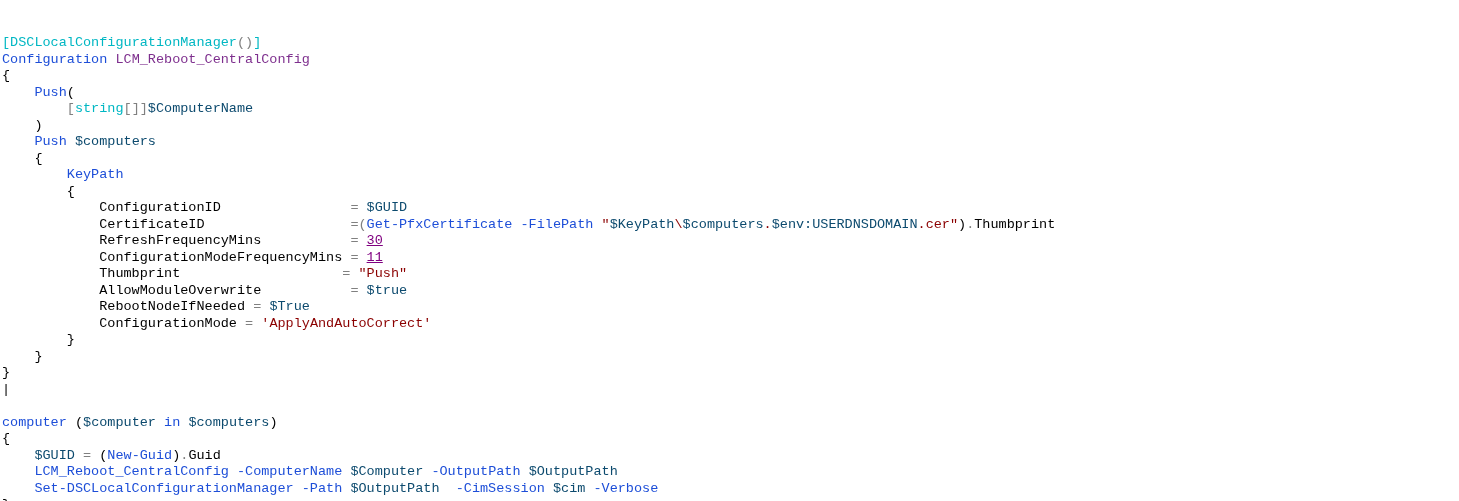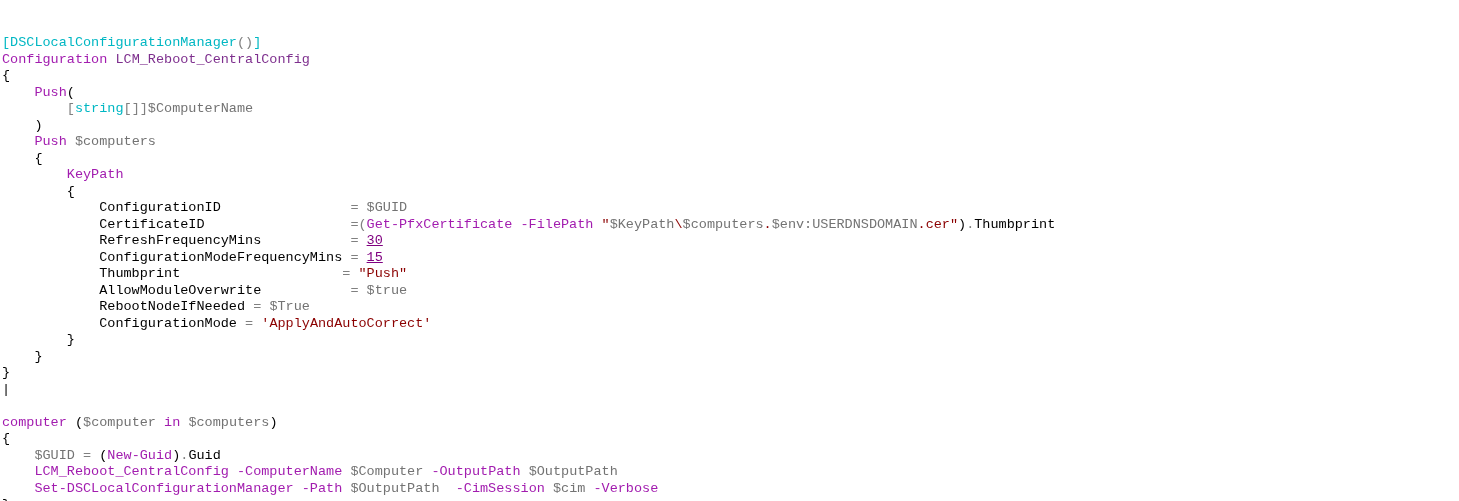--- a/index.html
+++ b/index.html
@@ -7,45 +7,45 @@
     padding: 2px;
     background: #ffffff;
     font-family: Consolas, "Courier New", monospace;
     font-size: 13.5px;
     line-height: 16.5px;
     white-space: pre;
     color: #000000;
   }
   .code-block { display: block; }
   .c-teal { color: #00b7c3; }
-  .c-blue { color: #a21caf; }
+  .c-blue { color: #1d4ed8; }
   .c-purple { color: #7e2f8e; }
   .c-gray { color: #808080; }
-  .c-orangevar { color: #737373; text-align: right; }
+  .c-orangevar { color: #0c4a6e; text-align: right; }
   .c-black { color: #000000; }
   .c-string { color: #8b0000; }
   .c-number { color: #800080; text-decoration: underline; }
 </style>
 </head>
 <body>
 
 <div class="code-block"><span class="c-teal">[</span><span class="c-teal">DSCLocalConfigurationManager</span><span class="c-gray">()</span><span class="c-teal">]</span>
 <span class="c-blue">Configuration</span> <span class="c-purple">LCM_Reboot_CentralConfig</span>
 <span class="c-black">{</span>
     <span class="c-blue">Push</span><span class="c-black">(</span>
         <span class="c-gray">[</span><span class="c-teal">string</span><span class="c-gray">[]</span><span class="c-gray">]</span><span class="c-orangevar">$ComputerName</span>
     <span class="c-black">)</span>
     <span class="c-blue">Push</span> <span class="c-orangevar">$computers</span>
     <span class="c-black">{</span>
         <span class="c-blue">KeyPath</span>
         <span class="c-black">{</span>
             <span class="c-black">ConfigurationID</span>                <span class="c-gray">=</span> <span class="c-orangevar">$GUID</span>
             <span class="c-black">CertificateID</span>                  <span class="c-gray">=(</span><span class="c-blue">Get-PfxCertificate</span> <span class="c-blue">-FilePath</span> <span class="c-string">"</span><span class="c-orangevar">$KeyPath</span><span class="c-string">\</span><span class="c-orangevar">$computers</span><span class="c-string">.</span><span class="c-orangevar">$env:USERDNSDOMAIN</span><span class="c-string">.cer</span><span class="c-string">"</span><span class="c-black">)</span><span class="c-gray">.</span><span class="c-black">Thumbprint</span>
             <span class="c-black">RefreshFrequencyMins</span>           <span class="c-gray">=</span> <span class="c-number">30</span>
-            <span class="c-black">ConfigurationModeFrequencyMins</span> <span class="c-gray">=</span> <span class="c-number">15</span>
+            <span class="c-black">ConfigurationModeFrequencyMins</span> <span class="c-gray">=</span> <span class="c-number">11</span>
             <span class="c-black">Thumbprint</span>                    <span class="c-gray">=</span> <span class="c-string">"Push"</span>
             <span class="c-black">AllowModuleOverwrite</span>           <span class="c-gray">=</span> <span class="c-orangevar">$true</span>
             <span class="c-black">RebootNodeIfNeeded</span> <span class="c-gray">=</span> <span class="c-orangevar">$True</span>
             <span class="c-black">ConfigurationMode</span> <span class="c-gray">=</span> <span class="c-string">'ApplyAndAutoCorrect'</span>
         <span class="c-black">}</span>
     <span class="c-black">}</span>
 <span class="c-black">}</span>
 <span class="c-black">|</span>
 
 <span class="c-blue">computer</span> <span class="c-black">(</span><span class="c-orangevar">$computer</span> <span class="c-blue">in</span> <span class="c-orangevar">$computers</span><span class="c-black">)</span>

